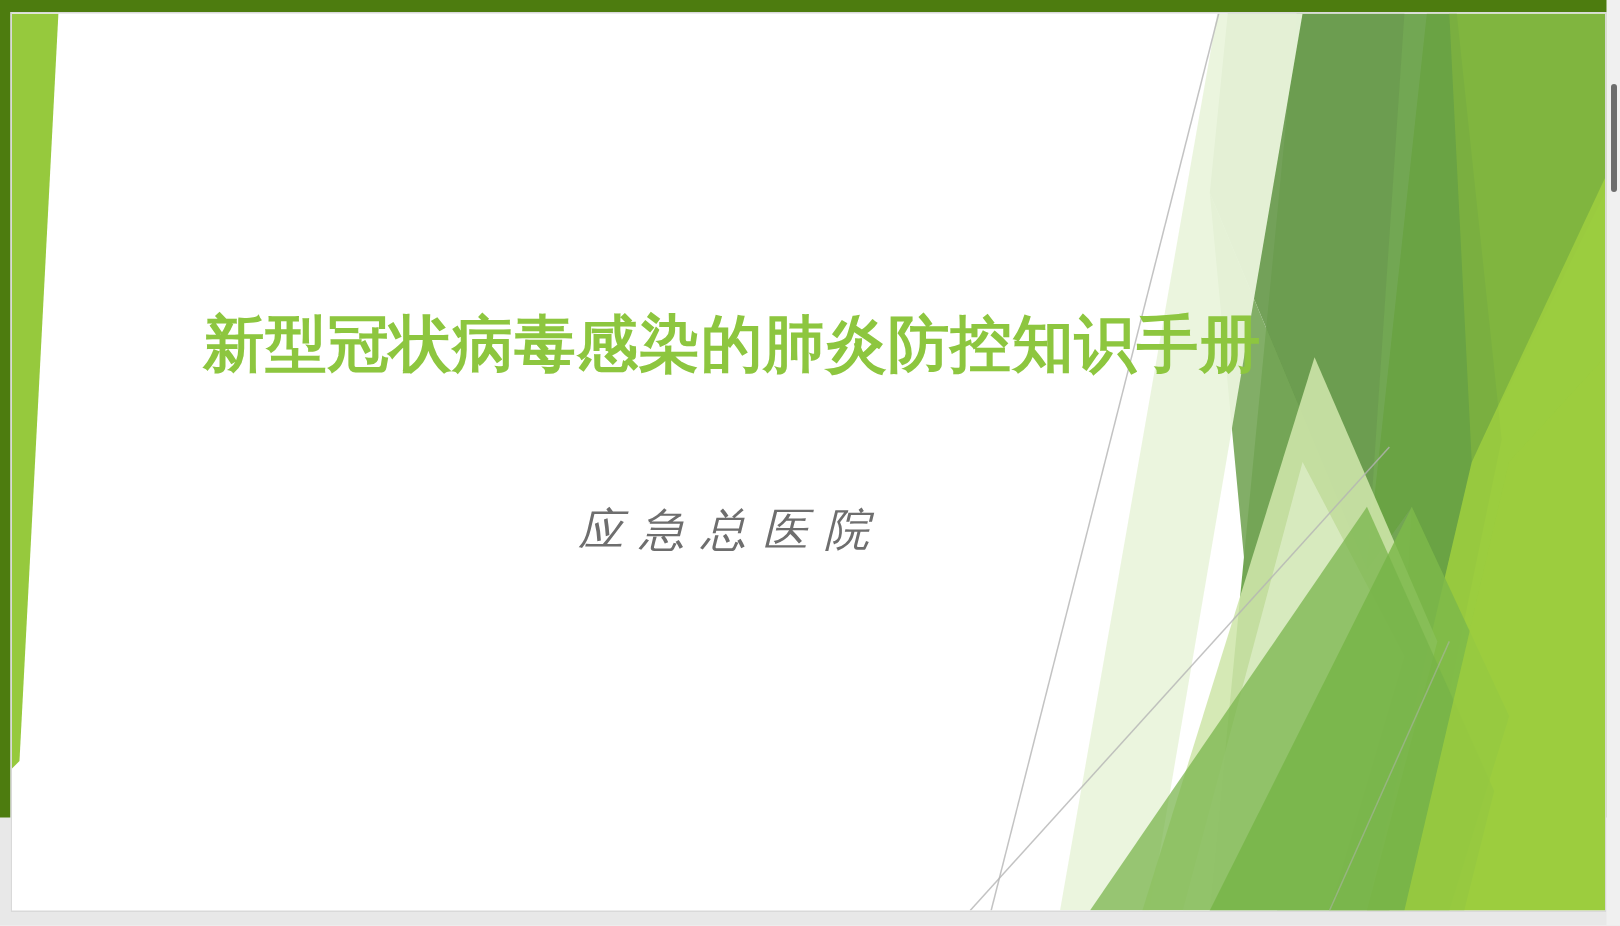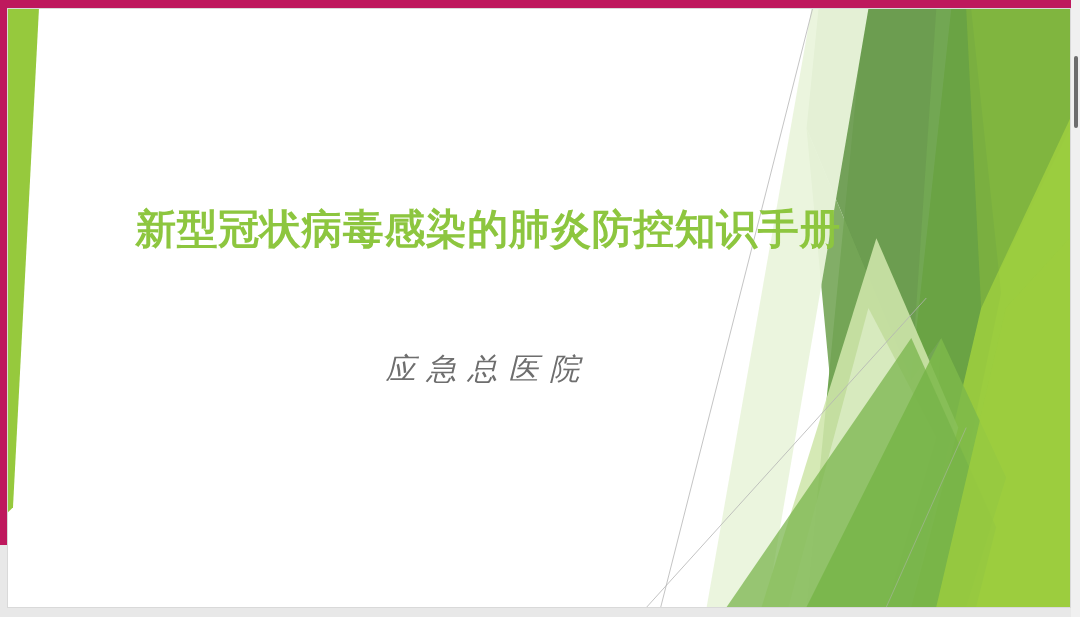--- a/index.html
+++ b/index.html
@@ -11,21 +11,21 @@
     width: 1080px;
     height: 617px;
     overflow: hidden;
     font-family: "Liberation Sans", "DejaVu Sans", sans-serif;
   }
 
   #slide-viewport {
     position: relative;
     width: 1080px;
     height: 545px;
-    background: #be185d;
+    background: #4d7c0f;
   }
 
   
   #slide-canvas {
     position: absolute;
     left: 7px;
     top: 8px;
     width: 1064px;
     height: 600px;
     background: #ffffff;
@@ -64,21 +64,21 @@
 
   #subtitle-block {
     position: absolute;
     left: 0;
     top: 324px;
     width: 960px;
     text-align: center;
     z-index: 5;
   }
   #slide-subtitle {
-    margin: 16px;
+    margin: 0;
     font-size: 30px;
     font-weight: normal;
     font-style: italic;
     letter-spacing: 11px;
     color: #6e6e6e;
     font-family: Liberation Sans, sans-serif;
     white-space: nowrap;
   }
 
   

